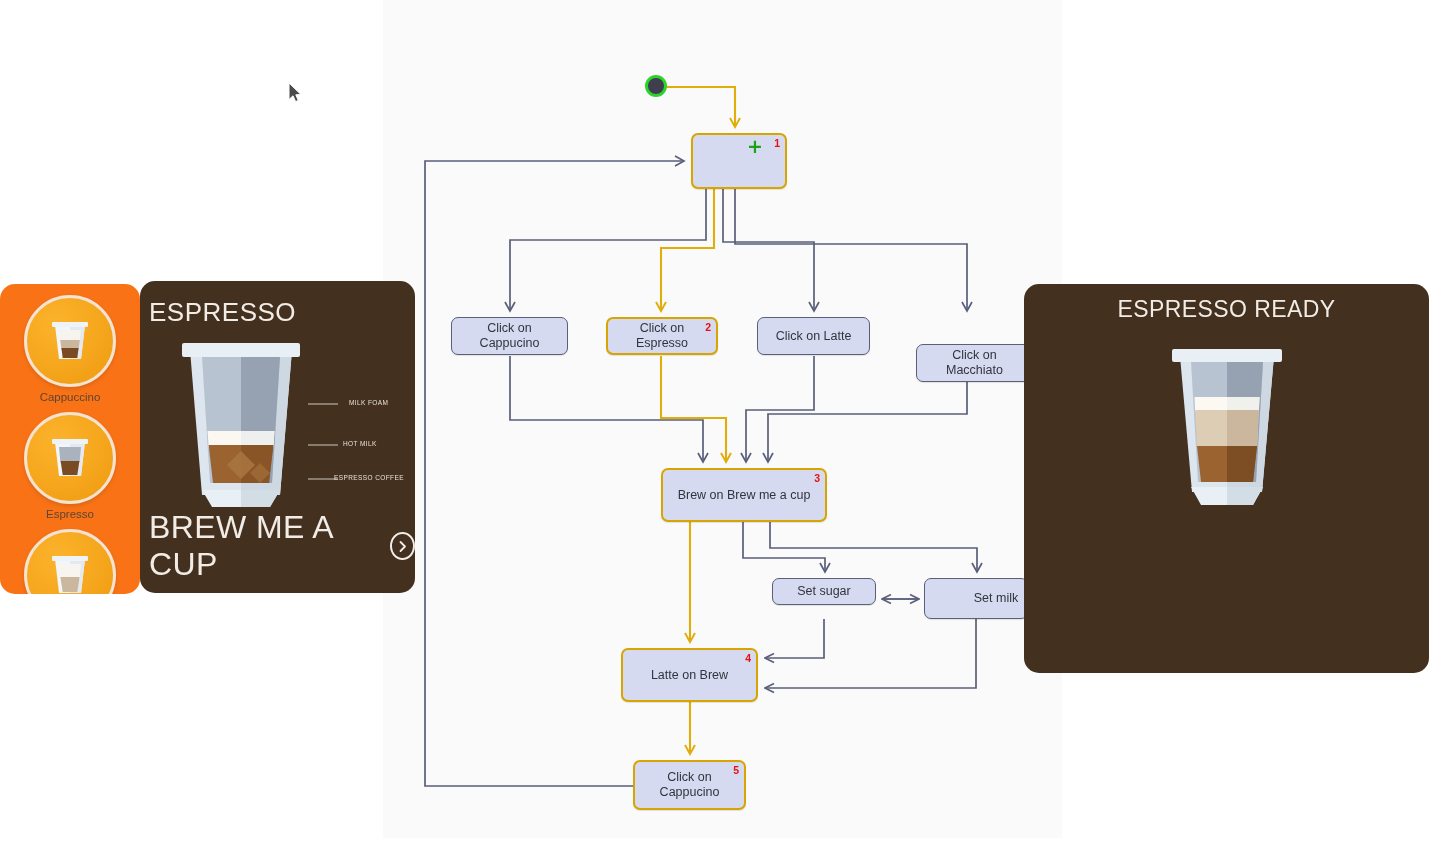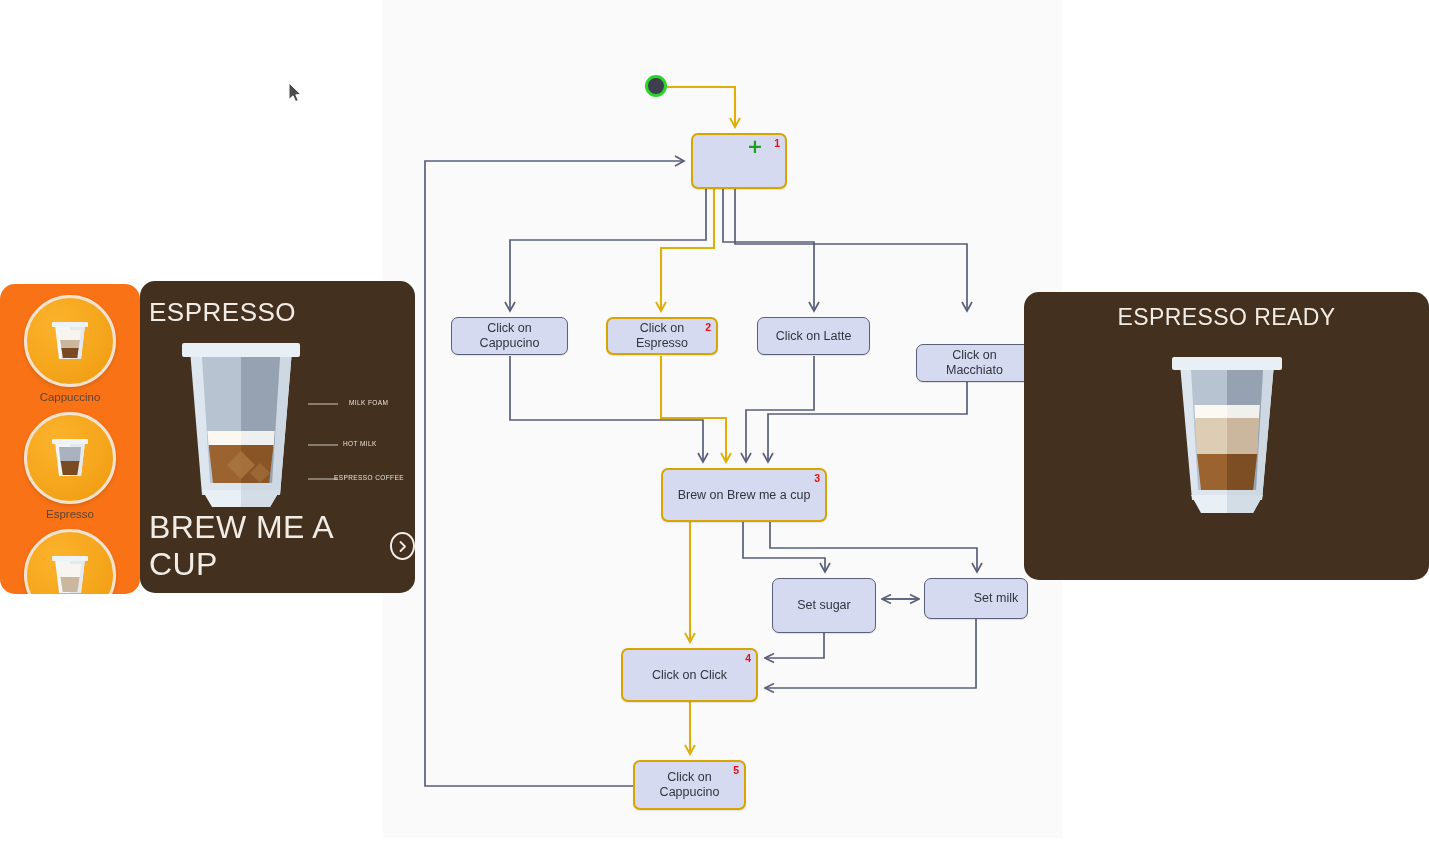--- a/index.html
+++ b/index.html
@@ -93,21 +93,21 @@
   #brew-cta-text{
     color:#f2ece6;font-size:32px;letter-spacing:.4px;font-weight:400;
   }
   #brew-cta-icon{
     width:28px;height:28px;border:2px solid #f2ece6;border-radius:50%;
     display:flex;align-items:center;justify-content:center;
     box-sizing:border-box;
   }
 
   #ready-panel{
-    left:1024px;top:292px;width:405px;height:288px;
+    left:1024px;top:284px;width:405px;height:389px;
     background:#43301f;
   }
   #ready-title{
     position:absolute;left:0;right:0;top:12px;text-align:center;
     color:#f2ece6;font-size:23px;letter-spacing:.4px;font-weight:400;
   }
   #ready-cup{position:absolute;left:50%;top:58px;transform:translateX(-50%);}
 </style>
 </head>
 <body>
@@ -183,29 +183,29 @@
     <div class="node" style="left: 757px; top: 317px; width: 113px; height: 38px;">
       <span class="lbl">Click on Latte</span>
     </div>
     <div class="node" style="left: 916px; top: 317px; width: 117px; height: 38px; margin-top: 27px;">
       <span class="lbl">Click on Macchiato</span>
     </div>
     <div class="node hl" style="left: 661px; top: 468px; width: 166px; height: 54px;">
       <span class="badge">3</span>
       <span class="lbl">Brew on Brew me a cup</span>
     </div>
-    <div class="node" style="left: 772px; top: 578px; width: 104px; height: 55px;">
+    <div class="node" style="left: 772px; top: 578px; width: 104px; height: 27px;">
       <span class="lbl">Set sugar</span>
     </div>
     <div class="node" style="left: 924px; top: 578px; width: 104px; height: 41px; padding-left: 40px;">
       <span class="lbl">Set milk</span>
     </div>
     <div class="node hl" style="left: 621px; top: 648px; width: 137px; height: 54px;">
       <span class="badge">4</span>
-      <span class="lbl">Click on Click</span>
+      <span class="lbl">Latte on Brew</span>
     </div>
     <div class="node hl" style="left: 633px; top: 760px; width: 113px; height: 50px;">
       <span class="badge">5</span>
       <span class="lbl">Click on Cappucino</span>
     </div>
   </div>
 
 <div class="panel" id="drink-list-panel">
   <div class="drink-item" style="top:0;padding-top:11px;">
     <div class="drink-circle">

